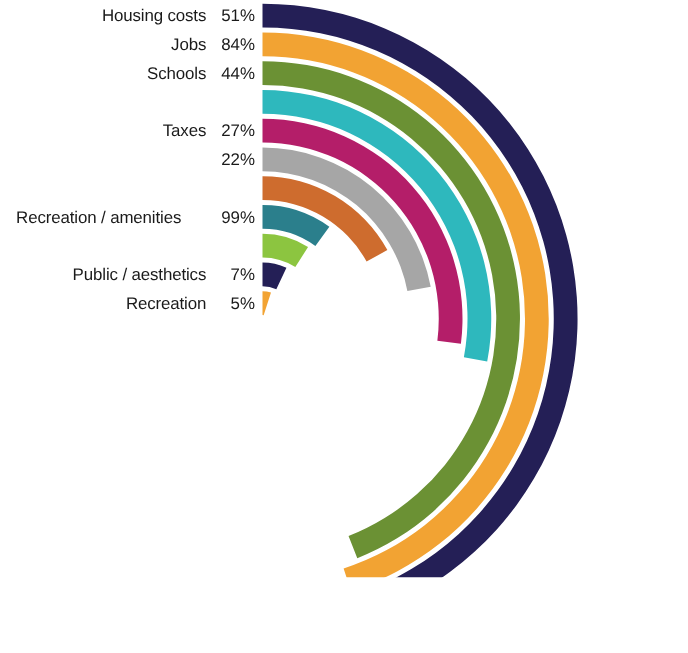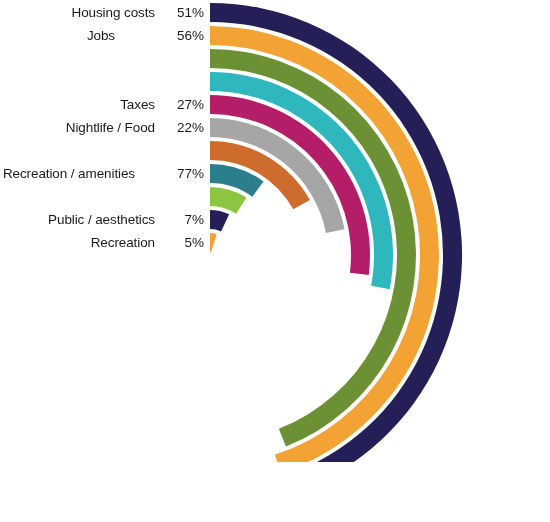--- a/index.html
+++ b/index.html
@@ -41,21 +41,21 @@
     white-space: nowrap;
   }
   .label-text {
     font-size: 13.5px;
     color: #1a1a1a;
     letter-spacing: -0.1px;
   }
   .label-value {
     font-size: 13.5px;
     color: #1a1a1a;
-    margin-left: 19px;
+    margin-left: 9px;
     min-width: 30px;
     text-align: right;
     font-variant-numeric: tabular-nums;
   }
 </style>
 </head>
 <body>
 
 <div id="chart-root">
   <svg id="radial-svg" viewBox="0 0 550 522" preserveAspectRatio="none" aria-hidden="true">
@@ -71,35 +71,38 @@
         <path d="M 210.00 187.00 A 68.00 68.00 0 0 1 246.44 197.59 L 236.26 213.63 A 49.00 49.00 0 0 0 210.00 206.00 Z" fill="#8cc540"></path>
         <path d="M 210.00 210.00 A 45.00 45.00 0 0 1 229.16 214.28 L 221.07 231.47 A 26.00 26.00 0 0 0 210.00 229.00 Z" fill="#241f56"></path>
         <path d="M 210.00 233.00 A 22.00 22.00 0 0 1 216.80 234.08 L 210.93 252.15 A 3.00 3.00 0 0 0 210.00 252.00 Z" fill="#f2a333"></path>
       </g>
   </svg>
   <div id="labels-layer">
       <div class="label-row" style="top: 1px;">
         <span class="label-text">Housing costs</span>
         <span class="label-value">51%</span>
       </div>
-      <div class="label-row" style="top: 24px; gap: 40px;">
+      <div class="label-row" style="top: 24px;">
         <span class="label-text">Jobs</span>
-        <span class="label-value">56%</span>
+        <span class="label-value">84%</span>
+      </div>
+      <div class="label-row" style="top: 47px;">
+        <span class="label-text">Schools</span>
+        <span class="label-value">44%</span>
       </div>
       <div class="label-row" style="top: 93px; justify-content: flex-end;">
         <span class="label-text">Taxes</span>
         <span class="label-value">27%</span>
       </div>
       <div class="label-row" style="top: 116px;">
-        <span class="label-text">Nightlife / Food</span>
         <span class="label-value">22%</span>
       </div>
       <div class="label-row" style="top: 162px; gap: 20px;">
         <span class="label-text">Recreation / amenities</span>
-        <span class="label-value">77%</span>
+        <span class="label-value">99%</span>
       </div>
       <div class="label-row" style="top: 208px;">
         <span class="label-text">Public / aesthetics</span>
         <span class="label-value">7%</span>
       </div>
       <div class="label-row" style="top: 231px;">
         <span class="label-text">Recreation</span>
         <span class="label-value">5%</span>
       </div>
     </div>

